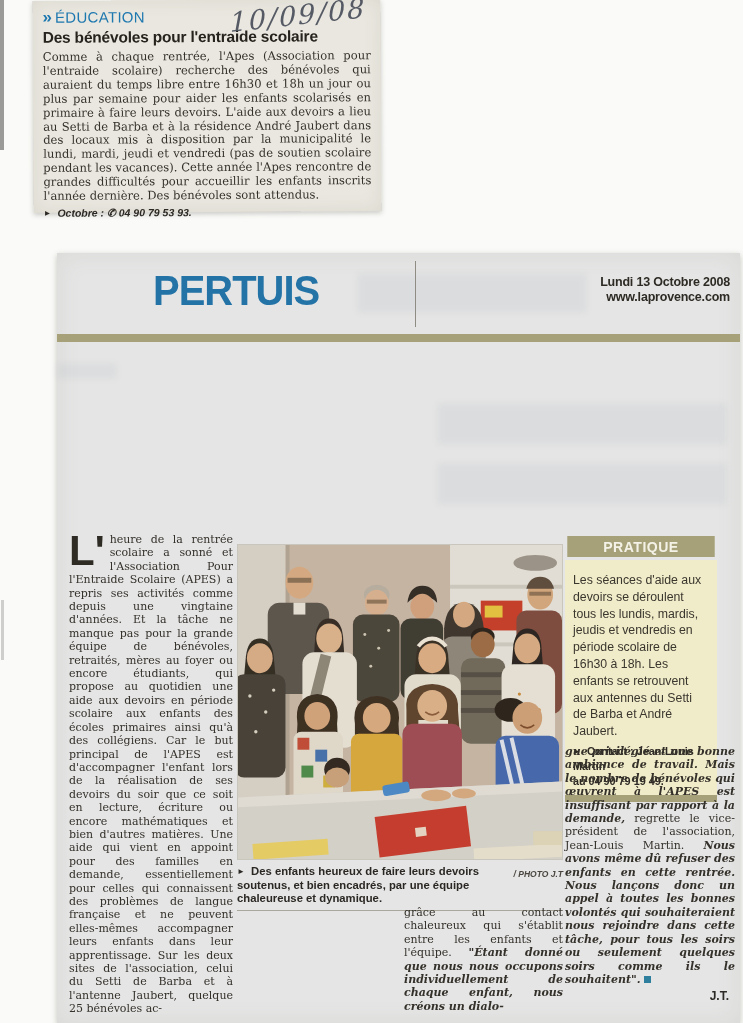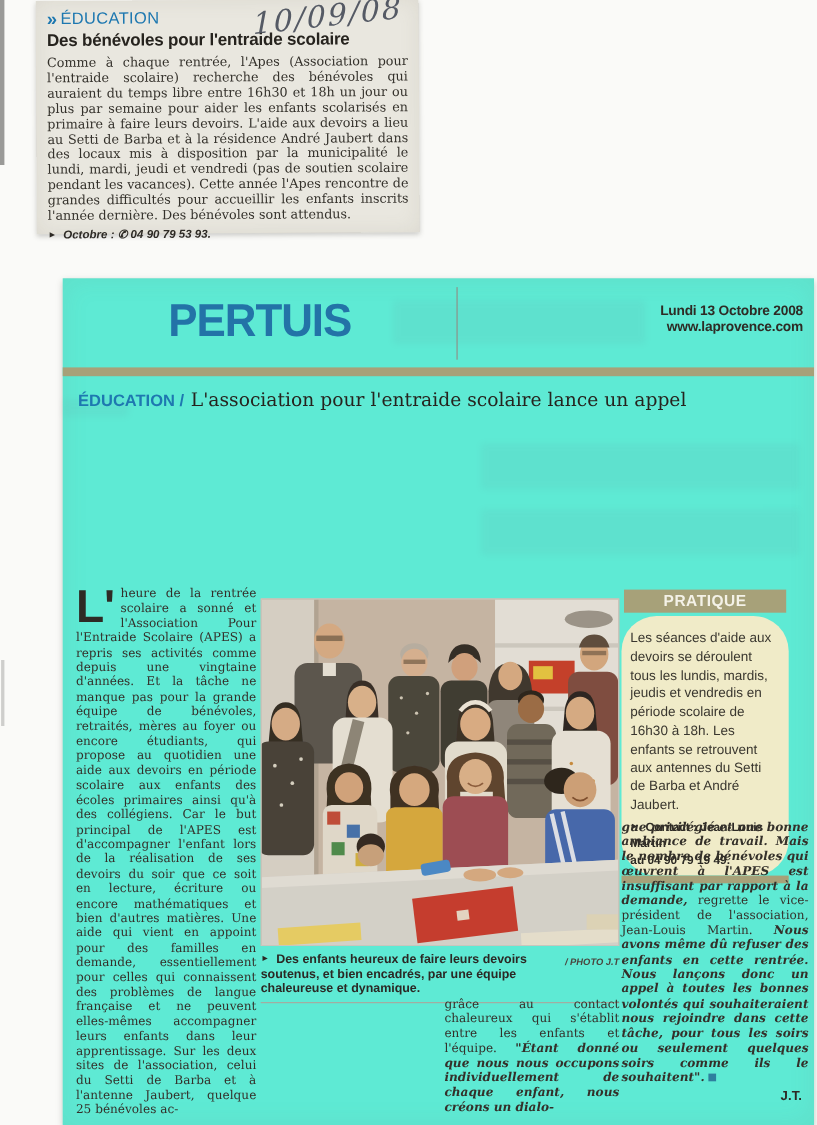--- a/index.html
+++ b/index.html
@@ -32,21 +32,21 @@
   .handwritten{
     position:absolute;right:14px;top:0px;
     font-family:"DejaVu Serif",serif;font-style:italic;
     font-size:27px;color:#3c4250;transform:rotate(-6deg) skewX(-6deg);
     letter-spacing:2px;opacity:.85;
   }
 
   
   .clip-main{
     position:absolute;left:57px;top:253px;width:683px;height:770px;
-    background:#5eead4;
+    background:#e5e5e5;
     box-shadow:0 2px 6px rgba(60,60,50,.28), inset 0 0 24px rgba(120,115,95,.10);
   }
   .masthead-city{
     position:absolute;left:96px;top:14px;
     font-family:"Liberation Sans",sans-serif;font-weight:bold;font-size:42px;
     color:#2373a7;letter-spacing:-1px;transform:scaleX(.95);transform-origin:left;
   }
   .masthead-right{
     position:absolute;right:10px;top:22px;text-align:right;
     font-family:"Liberation Sans",sans-serif;font-weight:bold;font-size:12.5px;
@@ -89,21 +89,21 @@
   .ital{font-style:italic;font-weight:bold;}
 
   .rightcol-box{position:absolute;left:508px;top:283px;width:152px;}
   .prat-header{
     background:#a7a179;color:#f4f2e7;text-align:center;
     font-family:"Liberation Sans",sans-serif;font-weight:bold;font-size:14.5px;
     letter-spacing:.5px;padding:3px 0 2px;transform:scaleX(.97);
   }
   .prat-body{
     background:#f0ebc8;padding:12px 8px 6px;margin-top:3px;
-    font-family:"Liberation Sans",sans-serif;font-size:12.3px;line-height:16.8px;color:#3a372f;border-radius:32px;
+    font-family:"Liberation Sans",sans-serif;font-size:12.3px;line-height:16.8px;color:#3a372f;
   }
   .prat-contact{font-weight:bold;font-size:10.8px;line-height:15px;margin-top:4px;color:#2d2a25;}
   .prat-contact .arr{font-size:8px;vertical-align:1px;margin-right:3px;}
   .prat-bottom{height:7px;background:#a7a179;margin-top:0px;}
 
   .col4{position:absolute;left:508px;top:492px;width:170px;}
   .end-square{display:inline-block;width:7px;height:7px;background:#2e7f9e;margin-left:3px;}
   .byline{
     text-align:right;font-family:"Liberation Sans",sans-serif;font-weight:bold;
     font-size:12px;color:#2d2a25;margin-top:4px;padding-right:6px;
@@ -139,23 +139,20 @@
   <div class="ghost" style="left:0px;top:110px;width:60px;height:16px;"></div>
 
   <div class="masthead-city">PERTUIS</div>
   <div class="masthead-right">
     <div>Lundi 13 Octobre 2008</div>
     <div>www.laprovence.com</div>
   </div>
   <div class="masthead-divider"></div>
   <div class="olive-bar"></div>
 
-  <div class="kicker">
-    <span class="k-section">ÉDUCATION /</span><span>L'association pour l'entraide scolaire lance un appel</span>
-  </div>
 
   <div class="np col1">
     <span class="dropcap">L'</span><span>heure de la rentrée scolaire a sonné et l'Association Pour l'Entraide Scolaire (APES) a repris ses activités comme depuis une vingtaine d'années. Et la tâche ne manque pas pour la grande équipe de bénévoles, retraités, mères au foyer ou encore étudiants, qui propose au quotidien une aide aux devoirs en période scolaire aux enfants des écoles primaires ainsi qu'à des collégiens. Car le but principal de l'APES est d'accompagner l'enfant lors de la réalisation de ses devoirs du soir que ce soit en lecture, écriture ou encore mathématiques et bien d'autres matières. Une aide qui vient en appoint pour des familles en demande, essentiellement pour celles qui connaissent des problèmes de langue française et ne peuvent elles-mêmes accompagner leurs enfants dans leur apprentissage. Sur les deux sites de l'association, celui du Setti de Barba et à l'antenne Jaubert, quelque 25 bénévoles ac-</span>
   </div>
 
   <div class="photo">
     <svg viewBox="0 0 327 316" preserveAspectRatio="none">
       <defs>
           <filter id="soft">
             <feGaussianBlur stdDeviation="0.7"></feGaussianBlur>

